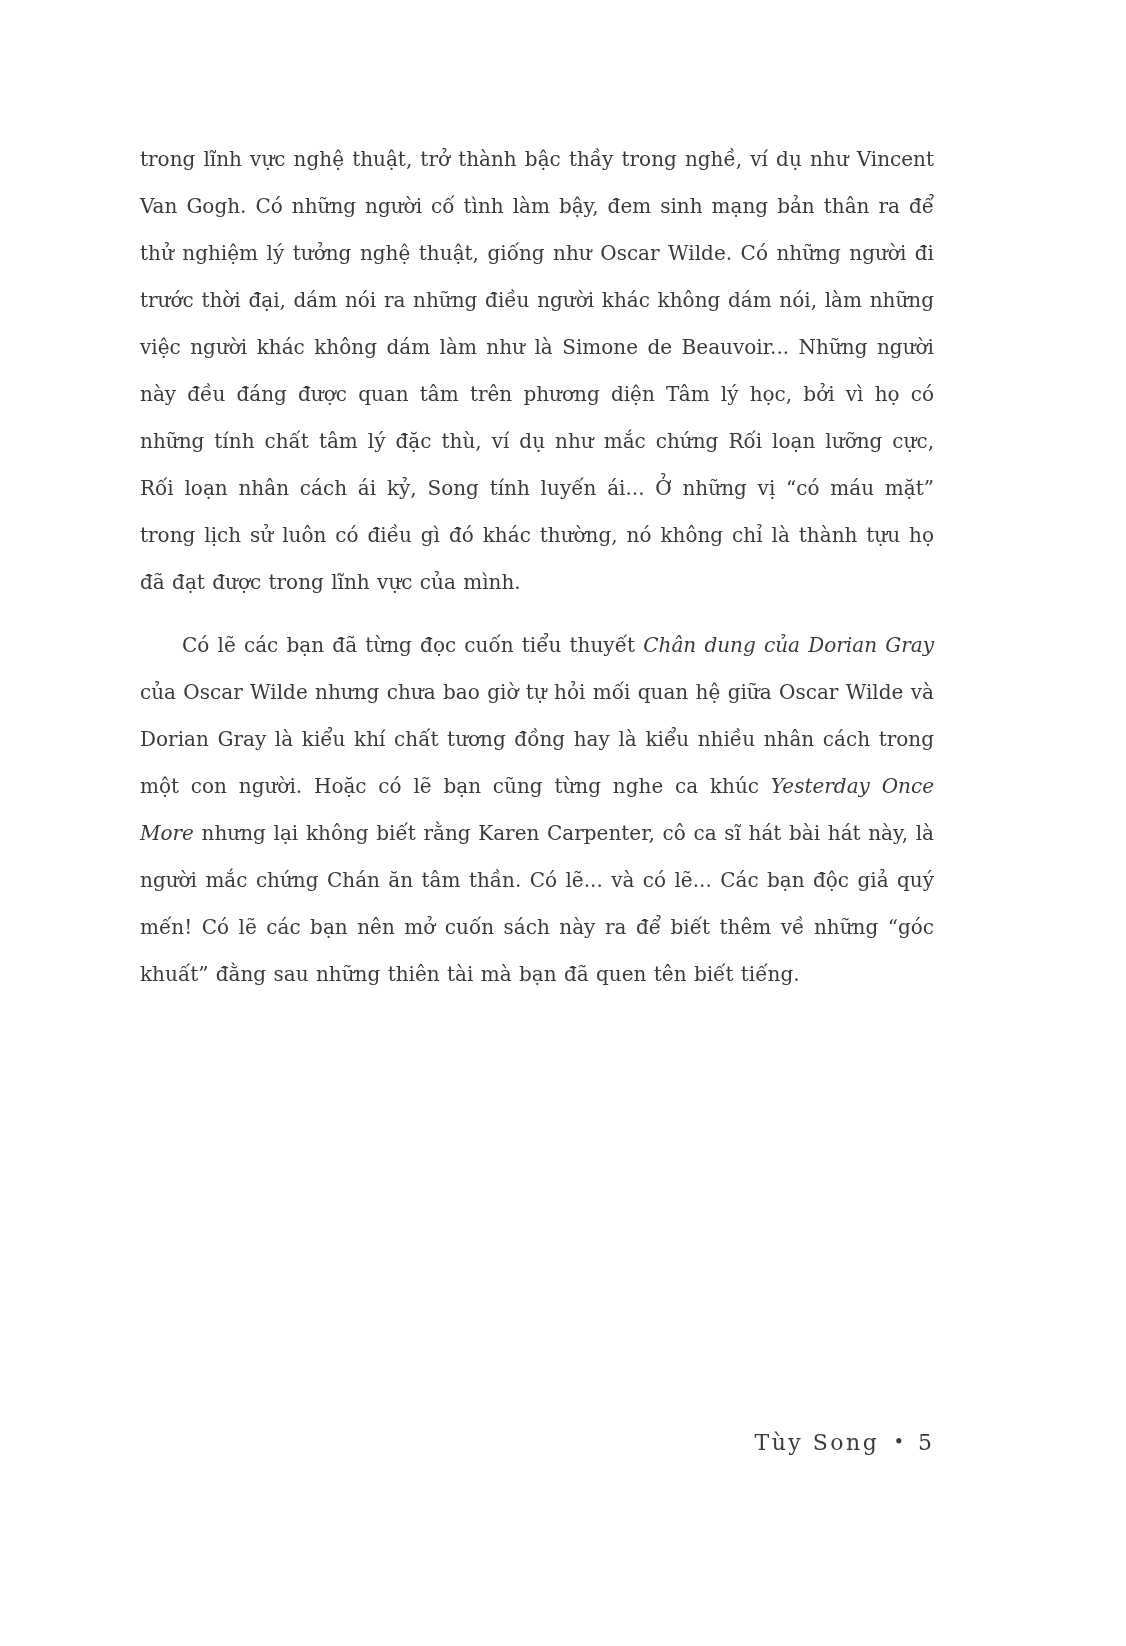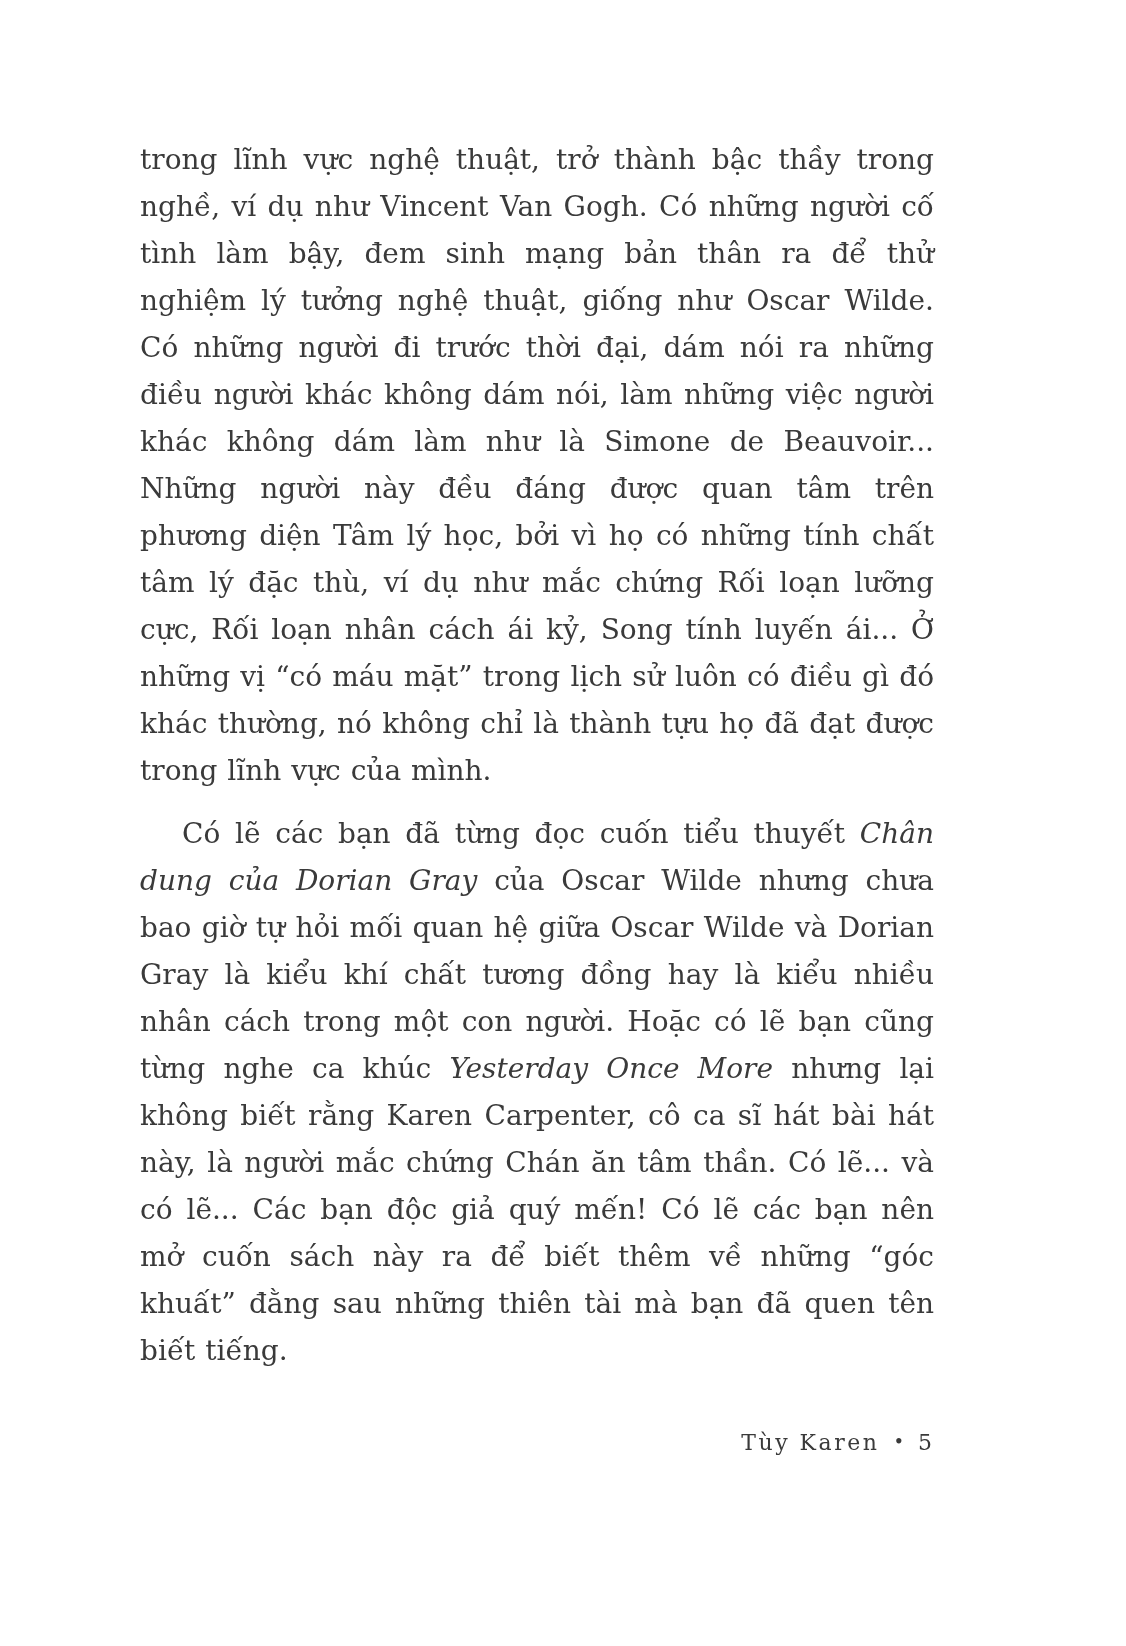--- a/index.html
+++ b/index.html
@@ -18,21 +18,21 @@
     overflow: hidden;
   }
   .text-block {
     position: absolute;
     left: 140px;
     top: 136px;
     width: 794px;
   }
   .para {
     margin: 0;
-    font-size: 28px;
+    font-size: 20px;
     line-height: 47px;
     text-align: justify;
     text-justify: inter-word;
     word-spacing: 1px;
   }
   .para + .para {
     margin-top: 16px;
   }
   .para.indent {
     text-indent: 42px;
@@ -66,15 +66,15 @@
 <div class="page">
 
   <div class="text-block">
 
     <p class="para"><span>trong lĩnh vực nghệ thuật, trở thành bậc thầy trong nghề, ví dụ như Vincent Van Gogh. Có những người cố tình làm bậy, đem sinh mạng bản thân ra để thử nghiệm lý tưởng nghệ thuật, giống như Oscar Wilde. Có những người đi trước thời đại, dám nói ra những điều người khác không dám nói, làm những việc người khác không dám làm như là Simone de Beauvoir... Những người này đều đáng được quan tâm trên phương diện Tâm lý học, bởi vì họ có những tính chất tâm lý đặc thù, ví dụ như mắc chứng Rối loạn lưỡng cực, Rối loạn nhân cách ái kỷ, Song tính luyến ái... Ở những vị “có máu mặt” trong lịch sử luôn có điều gì đó khác thường, nó không chỉ là thành tựu họ đã đạt được trong lĩnh vực của mình.</span></p>
 
     <p class="para indent"><span>Có lẽ các bạn đã từng đọc cuốn tiểu thuyết </span><span class="seg-italic">Chân dung của Dorian Gray</span><span> của Oscar Wilde nhưng chưa bao giờ tự hỏi mối quan hệ giữa Oscar Wilde và Dorian Gray là kiểu khí chất tương đồng hay là kiểu nhiều nhân cách trong một con người. Hoặc có lẽ bạn cũng từng nghe ca khúc </span><span class="seg-italic">Yesterday Once More</span><span> nhưng lại không biết rằng Karen Carpenter, cô ca sĩ hát bài hát này, là người mắc chứng Chán ăn tâm thần. Có lẽ... và có lẽ... Các bạn độc giả quý mến! Có lẽ các bạn nên mở cuốn sách này ra để biết thêm về những “góc khuất” đằng sau những thiên tài mà bạn đã quen tên biết tiếng.</span></p>
 
   </div>
 
-  <div class="footer"><span>Tùy Karen</span><span class="sep">•</span><span class="pagenum">5</span></div>
+  <div class="footer"><span>Tùy Song</span><span class="sep">•</span><span class="pagenum">5</span></div>
 
 </div>
 
 </body></html>

